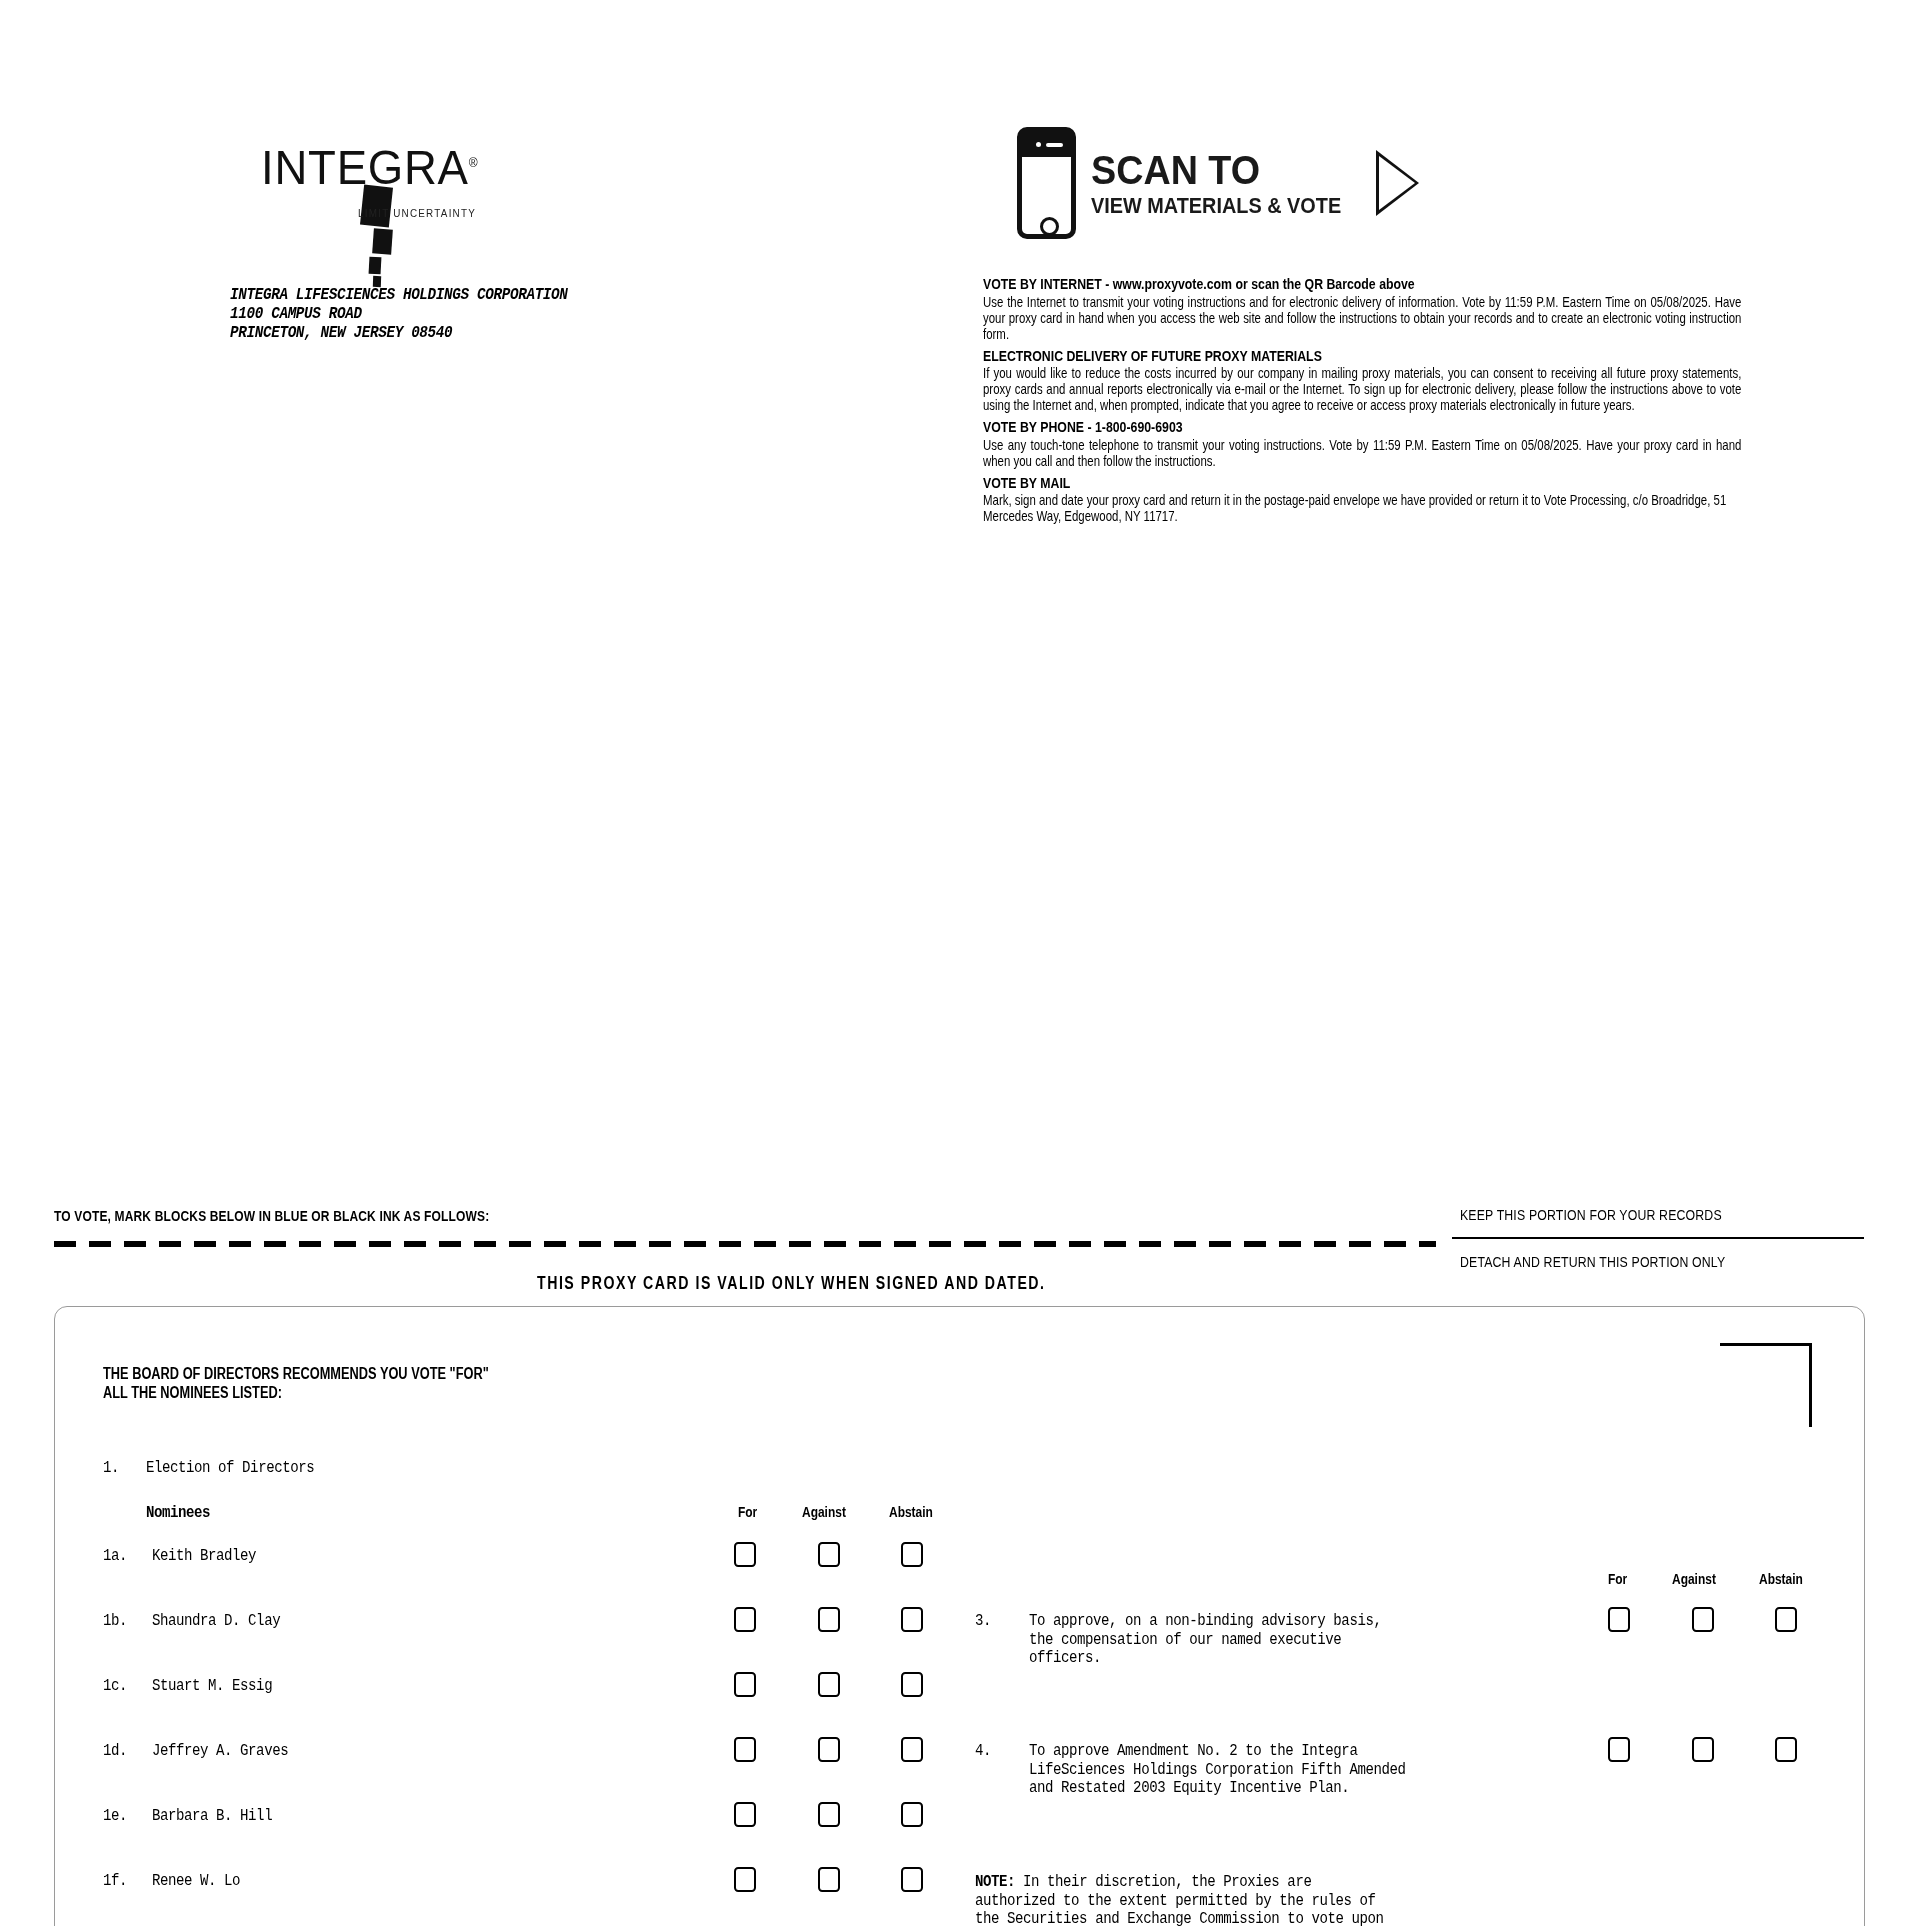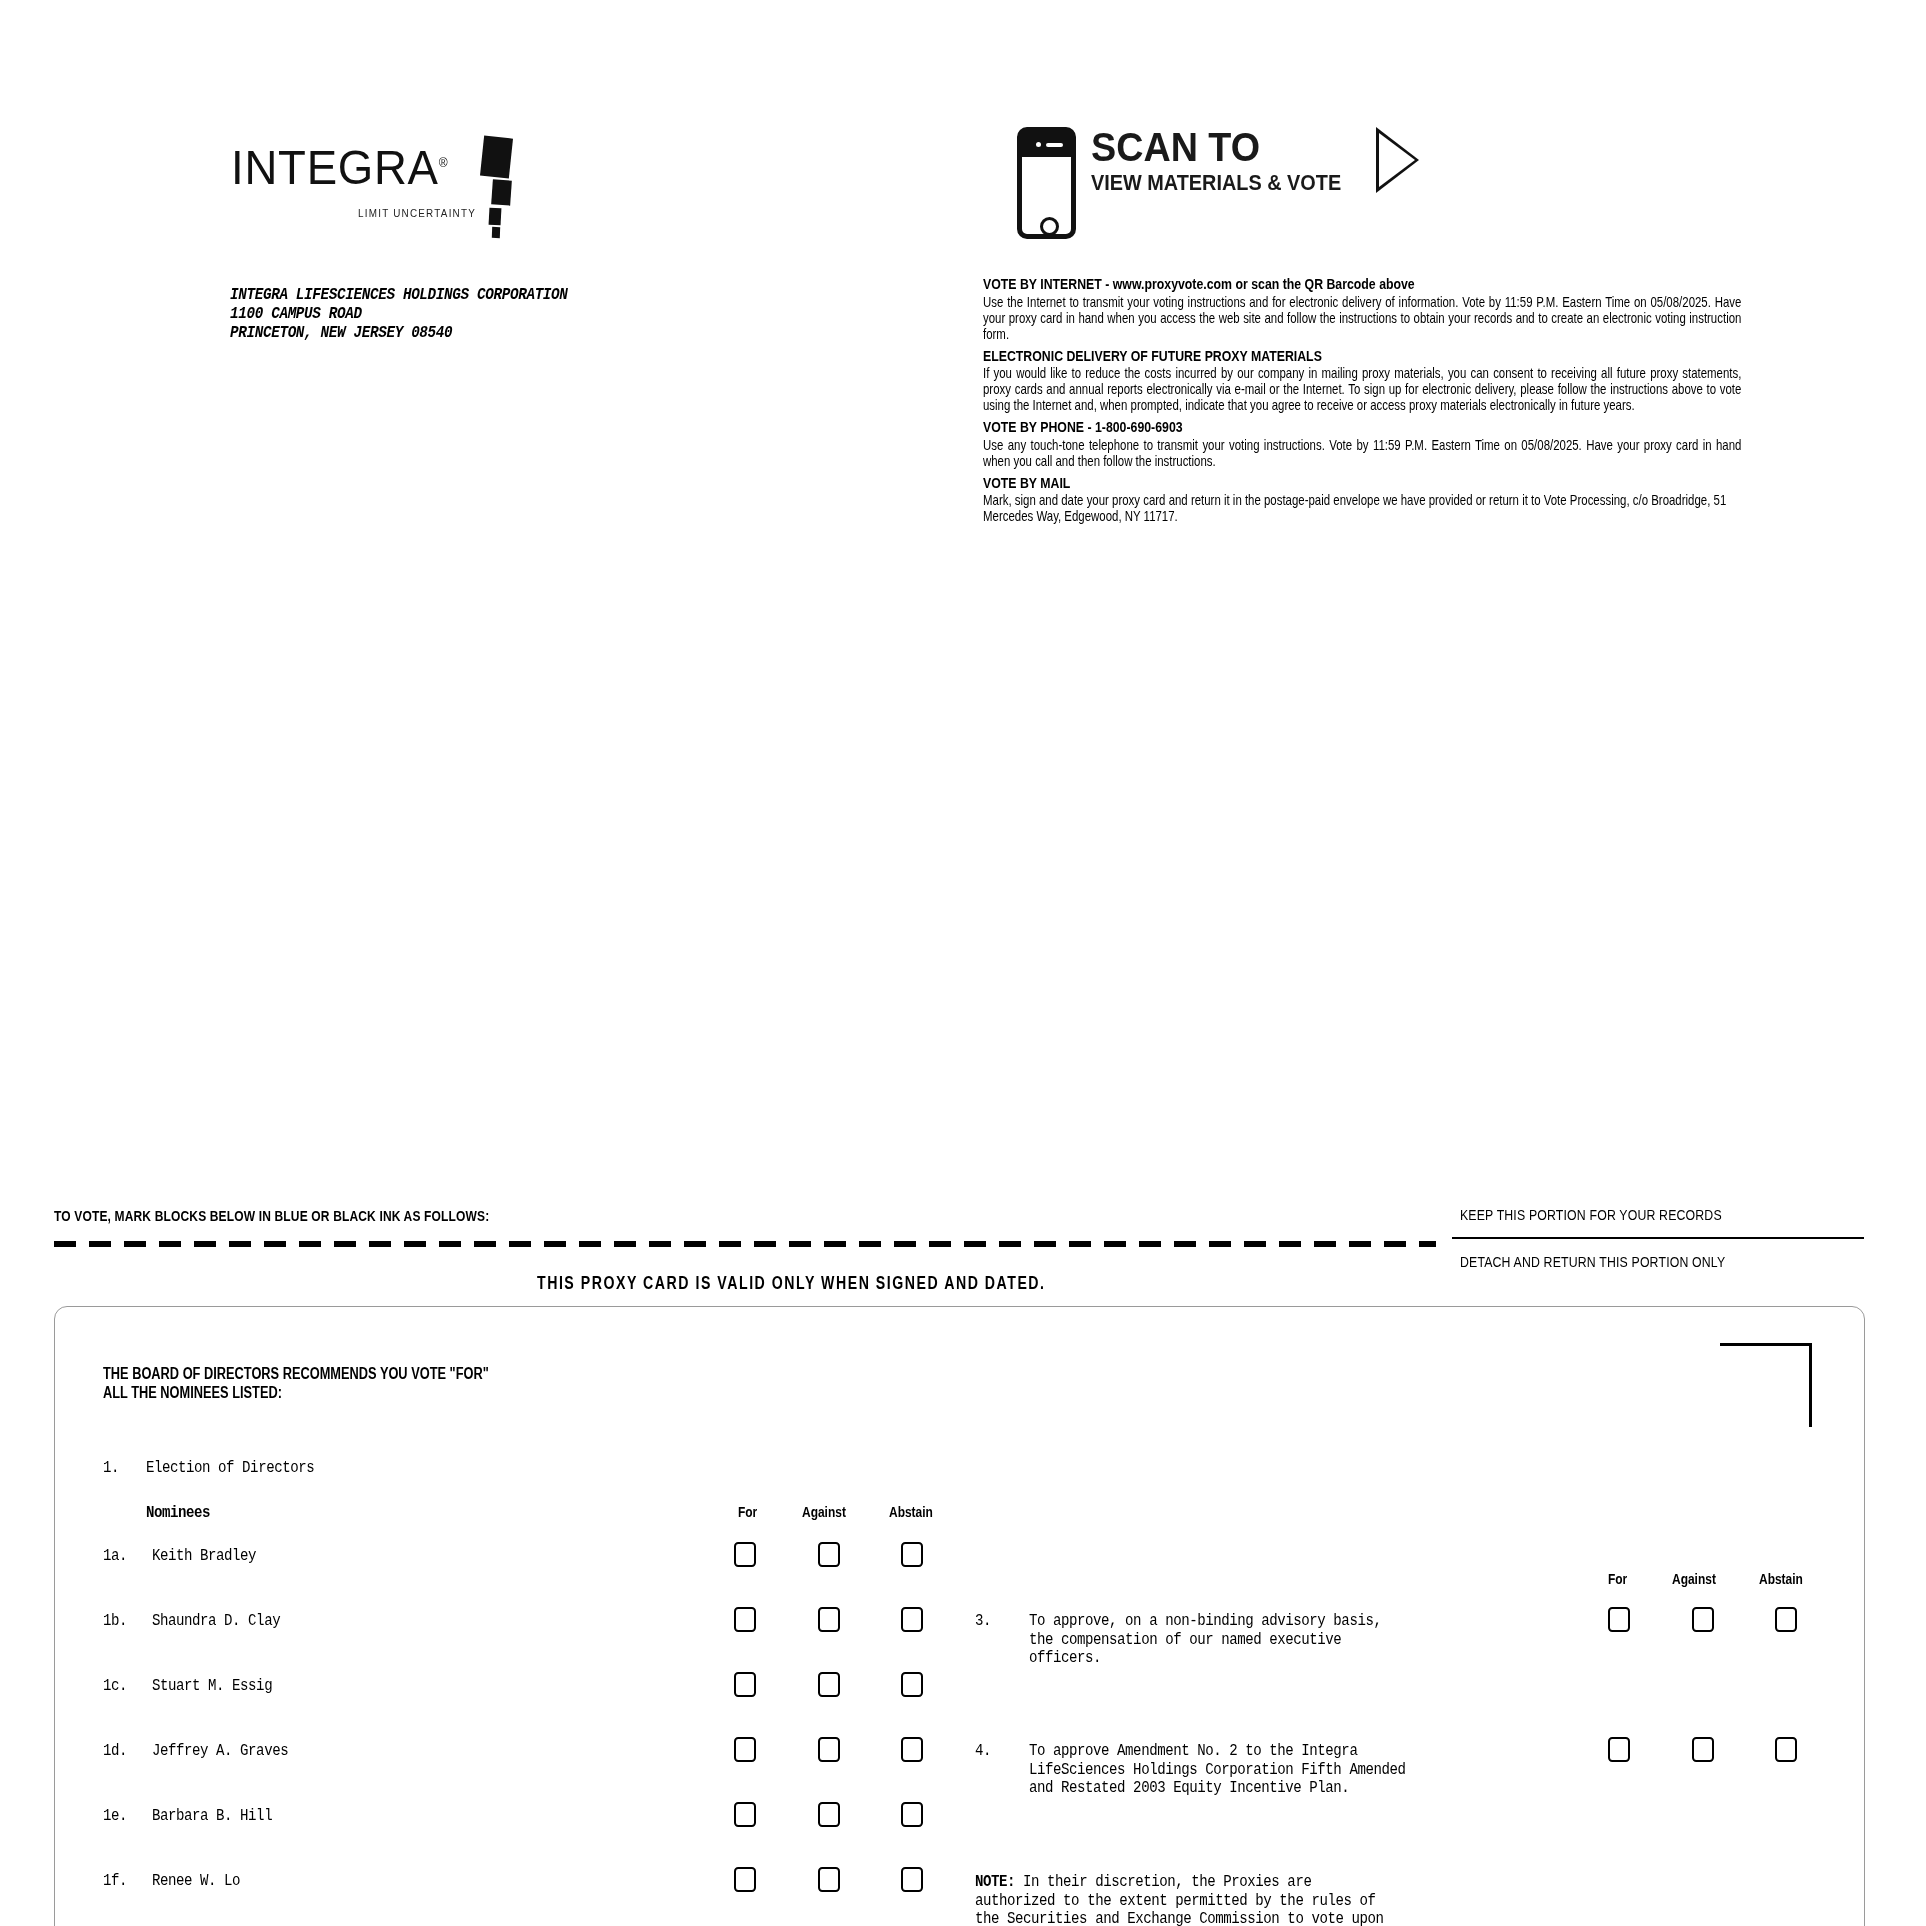--- a/index.html
+++ b/index.html
@@ -5,21 +5,21 @@
   html,body{margin:0;padding:0;background:#fff;}
   body{
     width:1965px;height:2542px;position:relative;
     font-family:"Liberation Sans",sans-serif;
     color:#000;overflow:hidden;
   }
   .abs{position:absolute;}
 
   
   #logo-block{left:231px;top:143px;width:293px;}
-  .logo-row{display:flex;align-items:flex-start;}
+  .logo-row{display:flex;align-items:center;flex-direction:column;}
   .logo-word{
     font-family:"Liberation Sans",sans-serif;
     font-size:49px;letter-spacing:0.8px;font-weight:400;
     line-height:1;transform:scaleX(.93);transform-origin:left top;
     color:#111;
   }
   .logo-reg{font-size:13px;vertical-align:super;}
   .logo-marks{position:relative;width:62px;height:81px;margin-left:2.3px;}
   .logo-marks i{position:absolute;background:#111;display:block;}
   .m1{width:28.5px;height:40px;left:14.6px;top:-6.2px;transform:rotate(6deg);}
@@ -35,21 +35,21 @@
   
   #address{
     left:230px;top:285px;
     font-family:"Liberation Mono",monospace;
     font-weight:bold;font-style:italic;
     font-size:17px;line-height:19px;letter-spacing:-0.4px;
     transform:scaleX(.84);transform-origin:left top;white-space:pre;
   }
 
   
-  #scanto{left:1017px;top:127px;display:flex;}
+  #scanto{left:1017px;top:127px;display:flex;align-items:center;}
   #phone-icon{
     width:59px;height:112px;border:5.8px solid #111;border-radius:10px;
     position:relative;background:#fff;box-sizing:border-box;
   }
   #phone-icon .bar{position:absolute;left:0;right:0;top:0;height:25.4px;background:#111;}
   #phone-icon .spk{position:absolute;width:17px;height:4.2px;background:#fff;border-radius:2.3px;left:24px;top:10.8px;}
   #phone-icon .dot{position:absolute;width:5px;height:5px;background:#fff;border-radius:50%;left:14px;top:10.4px;}
   #phone-icon .home{position:absolute;width:13px;height:13px;border:3.5px solid #111;border-radius:50%;left:17.7px;bottom:-2.3px;background:#fff;}
   #scan-words{margin-left:14.6px;line-height:1;}
   #scan-l1{

